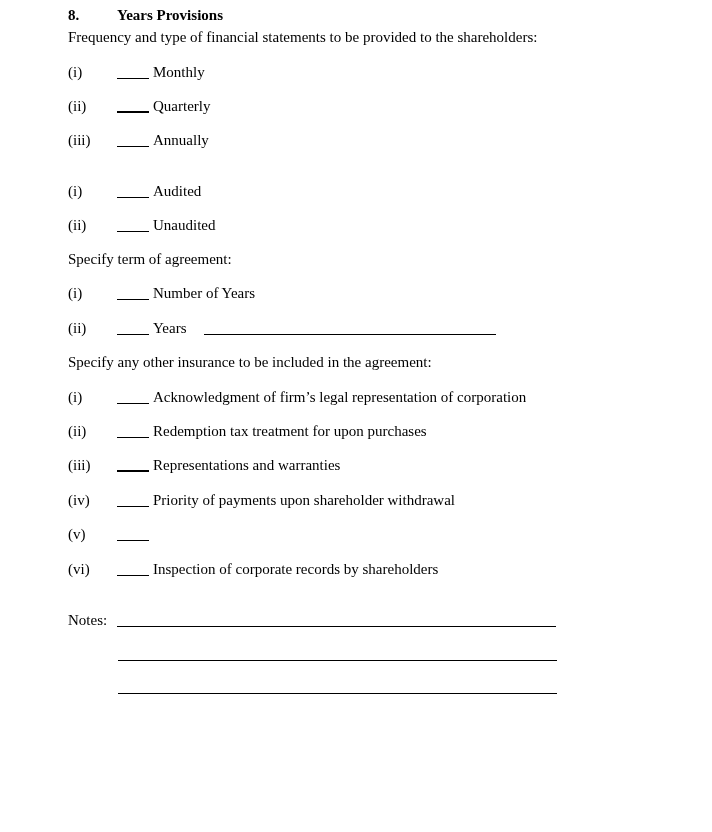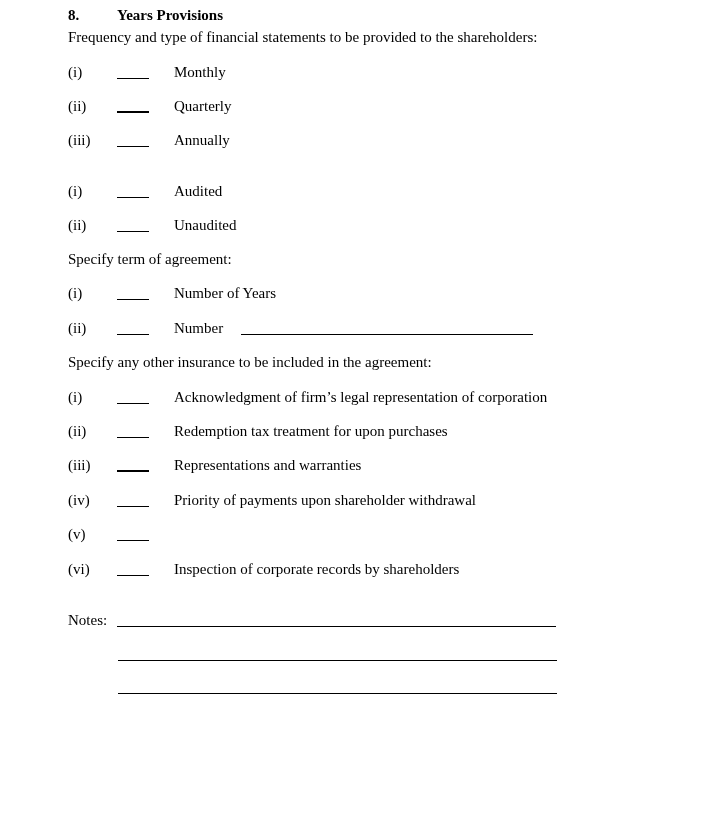--- a/index.html
+++ b/index.html
@@ -9,21 +9,21 @@
     font-size: 15px; color: #000; overflow: hidden;
   }
   .page { padding-left: 68px; padding-top: 3px; box-sizing: border-box; width: 712px; }
   .row { display: flex; align-items: baseline; height: 18px; line-height: 18px; white-space: nowrap; }
   .num { flex: 0 0 49px; }
   .blank {
     display: inline-block; flex: 0 0 32px; height: 2px;
     border-bottom: 1.2px solid #000; position: relative; top: 2px;
   }
   .blank.thick { border-bottom-width: 2.4px; }
-  .label { margin-left: 25px; }
+  .label { margin-left: 4px; }
   .heading-row { font-weight: bold; margin-top: 3px; }
   .intro { margin-top: 4px; }
   .mt16 { margin-top: 16px; }
   .mt17 { margin-top: 17px; }
   .mt33 { margin-top: 33px; }
   .fill-line {
     display: inline-block; flex: 0 0 292px; height: 2px;
     border-bottom: 1.2px solid #000; margin-left: 18px; position: relative; top: 2px;
   }
   .notes-line {
@@ -78,21 +78,21 @@
 
   <div class="row mt16">Specify term of agreement:</div>
   <div class="row mt16">
     <span class="num">(i)</span>
     <span class="blank"></span>
     <span class="label">Number of Years</span>
   </div>
   <div class="row mt17">
     <span class="num">(ii)</span>
     <span class="blank"></span>
-    <span class="label">Number</span>
+    <span class="label">Years</span>
     <span class="fill-line"></span>
   </div>
 
   <div class="row mt16">Specify any other insurance to be included in the agreement:</div>
   <div class="row mt17">
     <span class="num">(i)</span>
     <span class="blank"></span>
     <span class="label">Acknowledgment of firm’s legal representation of corporation</span>
   </div>
   <div class="row mt16">

